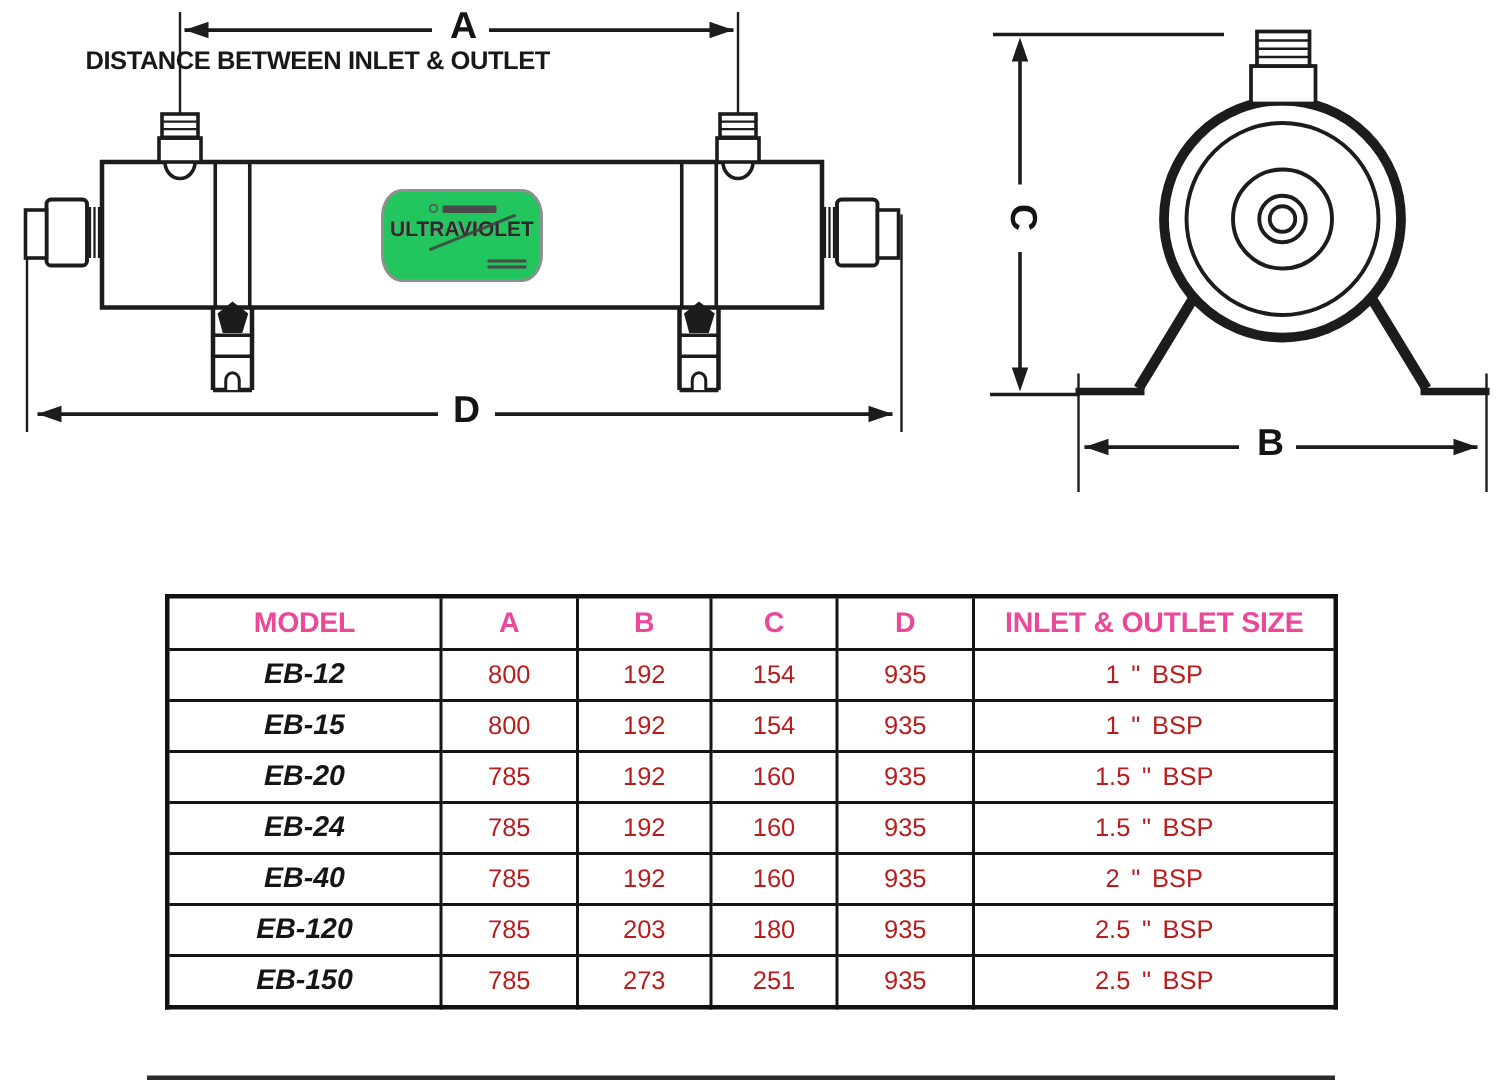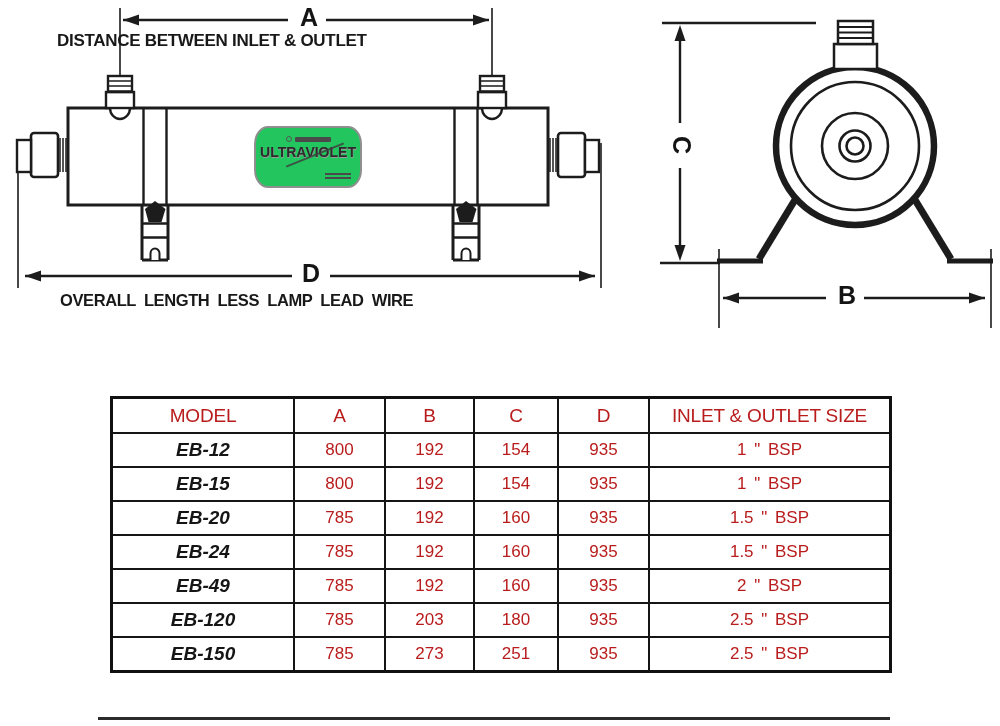--- a/index.html
+++ b/index.html
@@ -49,21 +49,21 @@
   .note .note-body{font-weight:600;}
 
   
   .spec-table{
     position:absolute;left:110px;top:396px;width:775px;
     border-collapse:collapse;table-layout:fixed;background:#fff;border:3px solid #111;
   }
   .spec-table th,.spec-table td{
     border:2px solid #151515;text-align:center;padding:0;white-space:nowrap;overflow:hidden;
   }
-  .spec-table th{height:33px;font-size:19px;font-weight:400;letter-spacing:-0.2px;color:#b91c1c;}
+  .spec-table th{height:33px;font-size:19px;font-weight:700;letter-spacing:-0.2px;color:#ec4899;}
   .spec-table td{height:32px;font-size:17px;font-weight:400;color:#b91c1c;}
   .spec-table td:first-child{font-weight:700;font-size:19px;color:#151515;font-style:italic;}
   .spec-table td:last-child{word-spacing:3px;}
   .spec-table th:nth-child(1){width:180px;}
   .spec-table th:nth-child(2){width:89px;}
   .spec-table th:nth-child(3){width:87px;}
   .spec-table th:nth-child(4){width:82px;}
   .spec-table th:nth-child(5){width:89px;}
   .spec-table th:nth-child(6){width:239px;}
 
@@ -179,21 +179,20 @@
       </g>
     </g>
   </svg>
 
   <div class="dim-letter" style="left:289px;top:5px;width:40px">A</div>
   <div class="dim-letter" style="left:291px;top:261px;width:40px">D</div>
   <div class="dim-letter rot" style="left:664px;top:131px;width:32px;height:28px">C</div>
   <div class="dim-letter" style="left:829px;top:283px;width:36px">B</div>
 
   <div class="dim-caption" style="left:57px;top:32px;width:500px">DISTANCE BETWEEN INLET &amp; OUTLET</div>
-  <div class="dim-caption wide" style="left:60px;top:291px;width:500px">OVERALL LENGTH LESS LAMP LEAD WIRE</div>
 
   <div class="badge">
     <div class="badge-row-top">
       <span class="badge-dot"></span>
       <span class="badge-bar"></span>
     </div>
     <div class="badge-word">ULTRAVIOLET</div>
     <div class="badge-swoosh"></div>
     <div class="badge-sub"></div>
   </div>
@@ -237,21 +236,21 @@
         </tr>
         <tr>
           <td>EB-24</td>
           <td>785</td>
           <td>192</td>
           <td>160</td>
           <td>935</td>
           <td>1.5 " BSP</td>
         </tr>
         <tr>
-          <td>EB-49</td>
+          <td>EB-40</td>
           <td>785</td>
           <td>192</td>
           <td>160</td>
           <td>935</td>
           <td>2 " BSP</td>
         </tr>
         <tr>
           <td>EB-120</td>
           <td>785</td>
           <td>203</td>

